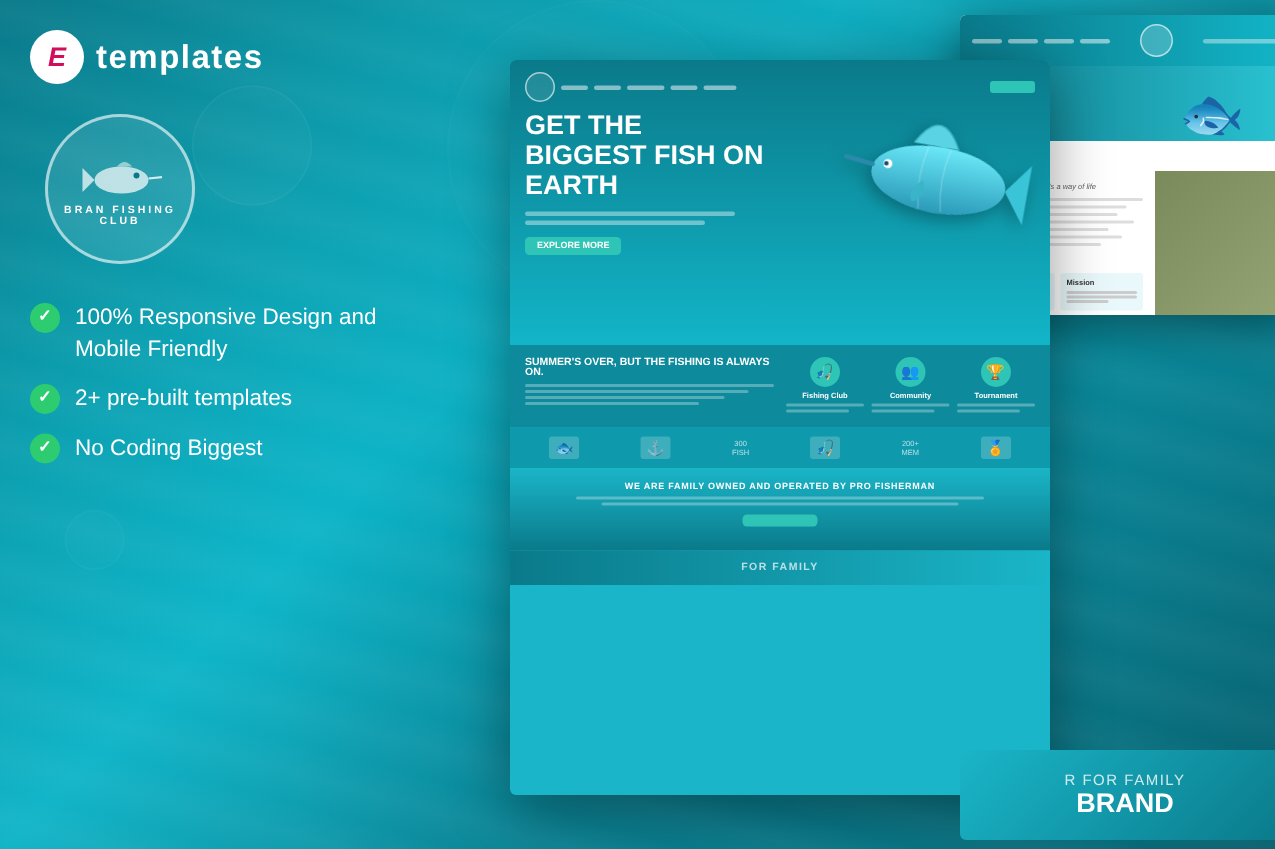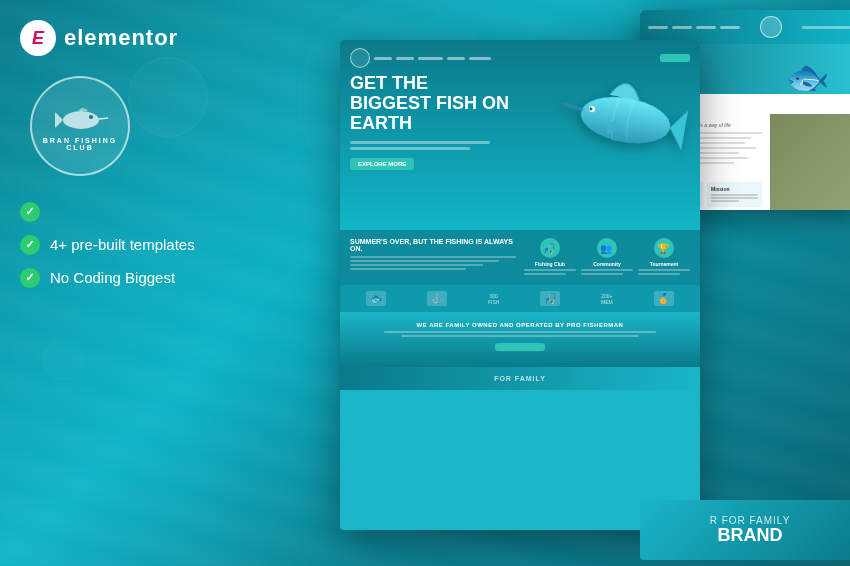--- a/index.html
+++ b/index.html
@@ -428,21 +428,21 @@
   <div class="bubble" style="width:60px;height:60px;top:5%;right:10%;opacity:0.1;"></div>
   <div class="bubble" style="width:200px;height:200px;top:0%;left:35%;opacity:0.07;"></div>
 </div>
 
 <div class="left-panel">
 
   <div class="elementor-logo">
     <div class="elementor-icon">
       <span>E</span>
     </div>
-    <span class="elementor-text">elementor</span>
+    <span class="elementor-text">templates</span>
   </div>
 
   <div class="club-logo">
     <div class="club-logo-circle">
 
       <svg width="55" height="35" viewBox="0 0 55 35">
         <ellipse cx="28" cy="18" rx="18" ry="9" fill="rgba(255,255,255,0.7)"></ellipse>
         <polygon points="10,18 2,10 2,26" fill="rgba(255,255,255,0.7)"></polygon>
         <circle cx="38" cy="15" r="2" fill="#0a7a8a"></circle>
 
@@ -450,24 +450,25 @@
 
         <line x1="46" y1="17" x2="55" y2="16" stroke="rgba(255,255,255,0.8)" stroke-width="1.5"></line>
       </svg>
       <div class="club-logo-text">BRAN FISHING CLUB</div>
     </div>
   </div>
 
   <ul class="features-list">
     <li>
       <div class="check-icon"></div>
+      <span>100% Responsive Design and Mobile Friendly</span>
     </li>
     <li>
       <div class="check-icon"></div>
-      <span>4+ pre-built templates</span>
+      <span>2+ pre-built templates</span>
     </li>
     <li>
       <div class="check-icon"></div>
       <span>No Coding Biggest</span>
     </li>
   </ul>
 </div>
 
 <div class="mockup-container">
 

